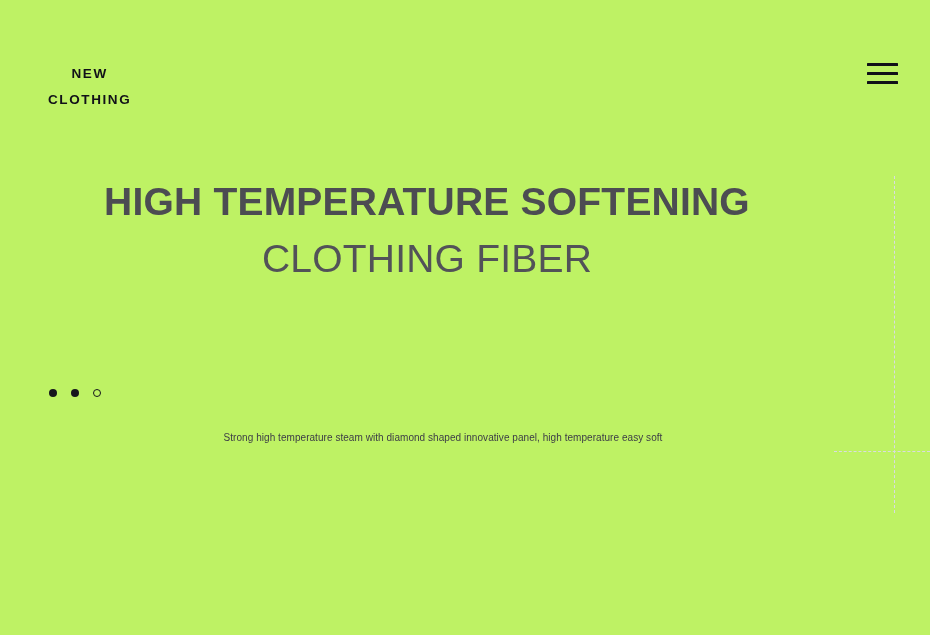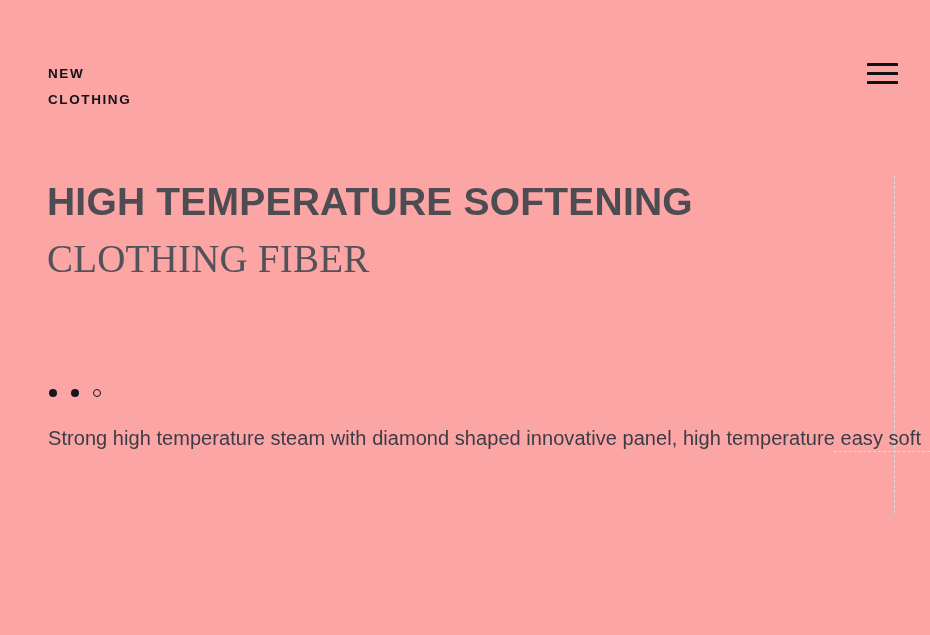--- a/index.html
+++ b/index.html
@@ -14,22 +14,23 @@
     overflow: hidden;
     position: relative;
     -webkit-font-smoothing: antialiased;
   }
 
   .page {
     position: absolute;
     inset: 0;
     width: 930px;
     height: 635px;
-    background: #fca5a5;
+    background: #bef264;
     overflow: hidden;
+    text-align: center;
   }
 
   
   .crosshair-v {
     position: absolute;
     left: 894px;
     top: 176px;
     width: 0px;
     height: 337px;
     border-left: 1px dashed #d9dbe2;
@@ -118,21 +119,20 @@
     color: #4c4c52;
   }
   .hero-title-line.strong {
     font-weight: bold;
     letter-spacing: 0.2px;
   }
   .hero-title-line.light {
     font-weight: normal;
     letter-spacing: 0.2px;
     color: #525258;
-    font-family: Liberation Serif, serif;
   }
 
   
   .carousel-dots {
     position: absolute;
     left: 49px;
     top: 389px;
     display: flex;
     align-items: center;
     gap: 14px;
@@ -156,21 +156,21 @@
   
   .hero-desc {
     position: absolute;
     left: 48px;
     top: 421px;
     width: 790px;
   }
   .hero-desc p {
     margin: 0;
     font-family: "Liberation Sans", sans-serif;
-    font-size: 20px;
+    font-size: 10px;
     line-height: 34px;
     color: #3c3c46;
     white-space: nowrap;
     letter-spacing: 0.05px;
   }
 </style>
 </head>
 <body>
 
 <div class="page">

